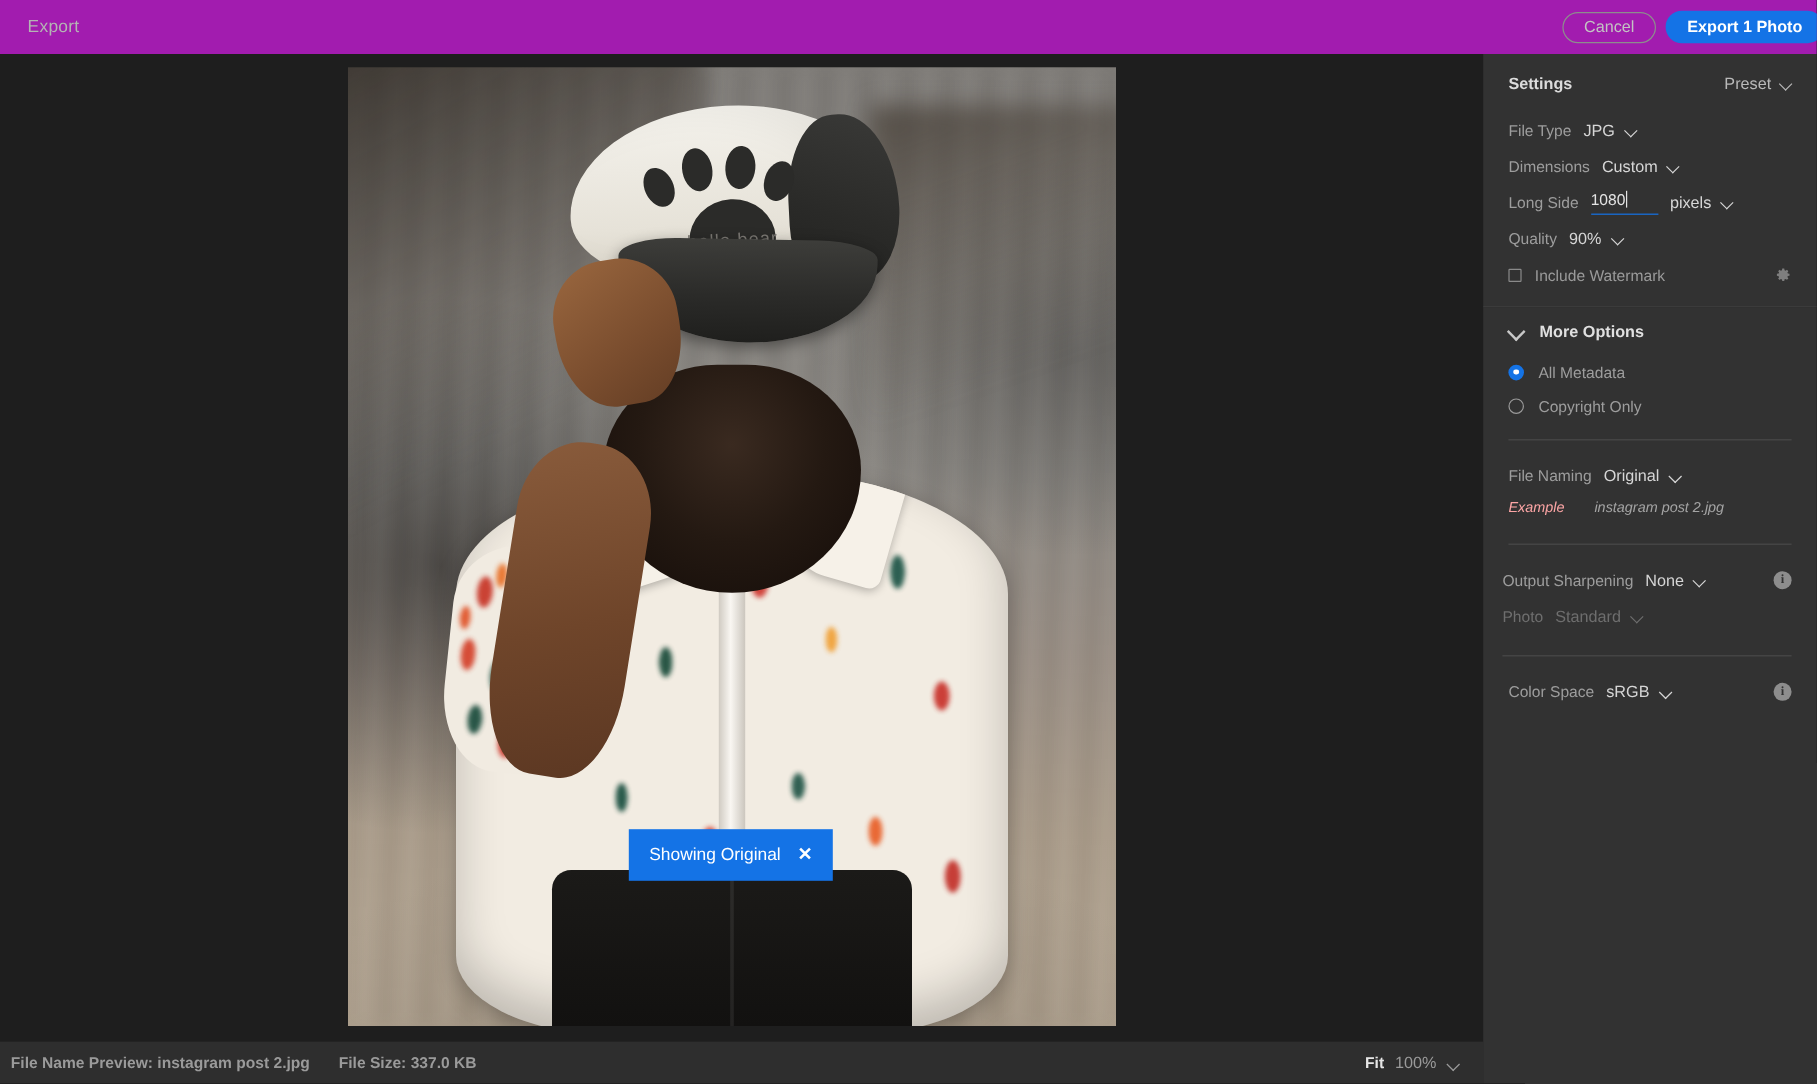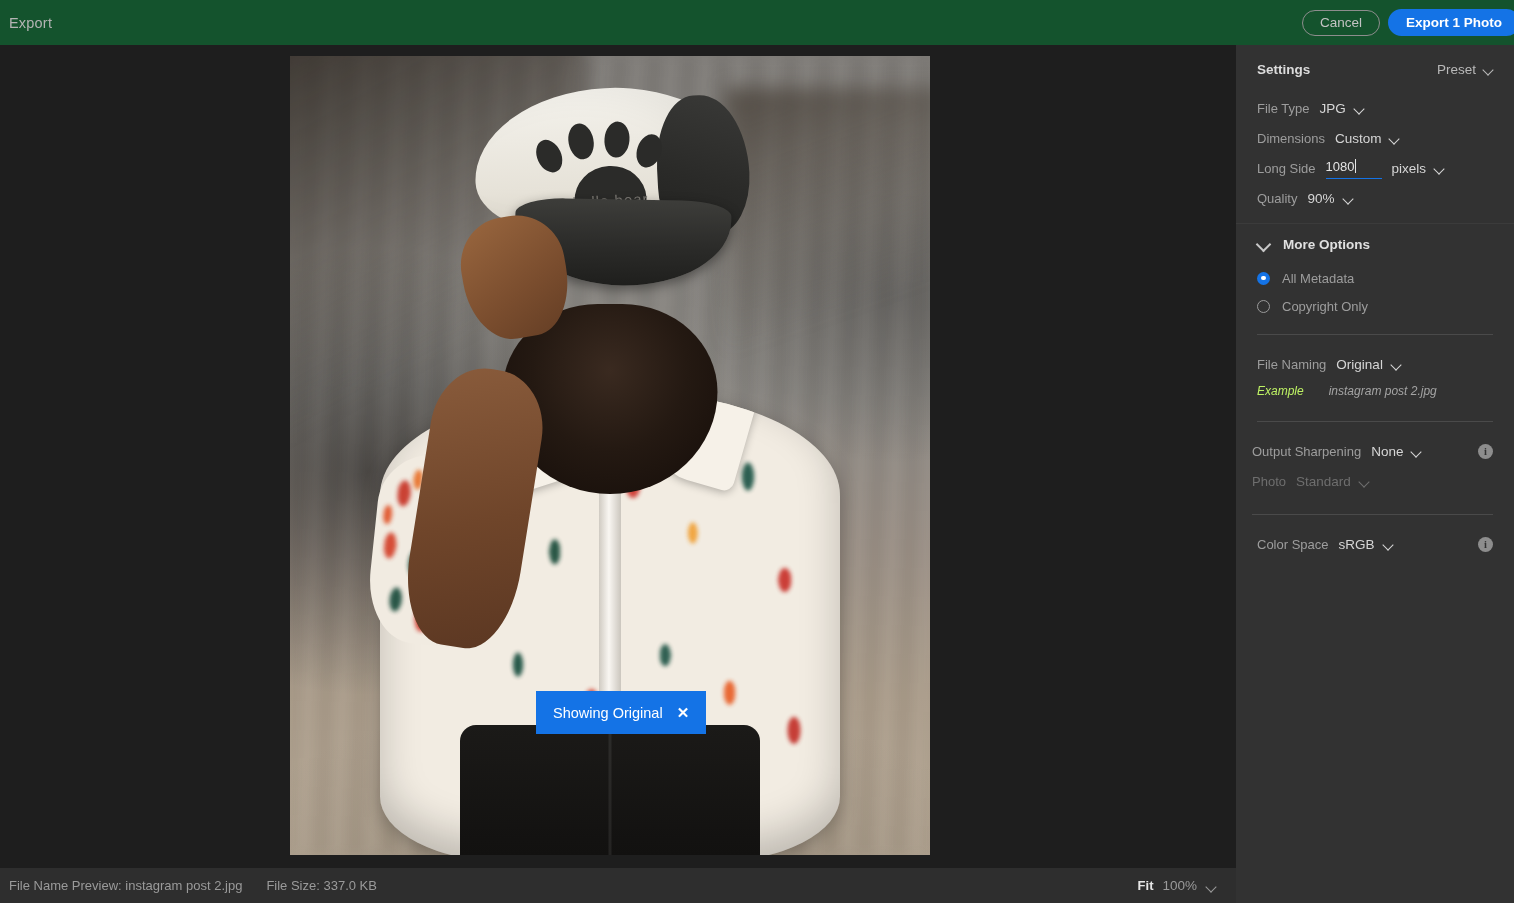--- a/index.html
+++ b/index.html
@@ -7,22 +7,22 @@
     width: 1514px; height: 903px;
     background: #1e1e1e;
     font-family: "Liberation Sans", sans-serif;
     overflow: hidden;
   }
   #app { position: relative; width: 1514px; height: 903px; }
 
   
   #topbar {
     position: absolute; left: 0; top: 0; width: 1514px; height: 45px;
-    background: #14532d;
-    display: flex; align-items: center;
+    background: #a21caf;
+    display: flex; align-items: center; padding-left: 14px;
   }
   #topbar-title {
     margin-left: 9px;
     font-size: 14.5px; color: #b4b4b4; letter-spacing: .2px;
   }
   #topbar-actions {
     position: absolute; right: 0; top: 0; height: 45px;
     display: flex; align-items: center; gap: 8px;
   }
   .btn-cancel {
@@ -220,36 +220,36 @@
     width: 140px; height: 190px;
     background: #f1ebe1;
     border-radius: 40% 34% 30% 34% / 28% 26% 34% 36%;
     transform: rotate(6deg);
     overflow: hidden;
   }
   .sleeve .floral { filter: blur(2px); }
 
   
   #showing-original {
-    position: absolute; left: 536px; top: 646px;
+    position: absolute; left: 524px; top: 646px;
     height: 43px; padding: 0 17px;
     background: #1473e6; color: #fff;
     display: flex; align-items: center; gap: 14px;
     font-size: 14.5px; cursor: pointer; user-select: none;
   }
   #showing-original .x { font-size: 15px; font-weight: bold; line-height: 1; }
 
   
   #bottombar {
     position: absolute; left: 0; top: 868px; width: 1236px; height: 35px;
     background: #2e2e2e;
     display: flex; align-items: center;
     font-size: 13px; color: #9a9a9a;
   }
-  #bottombar .bl { display: flex; align-items: center; gap: 24px; margin-left: 9px; }
+  #bottombar .bl { display: flex; align-items: center; gap: 24px; margin-left: 9px; font-weight: bold; }
   #bottombar .br { margin-left: auto; display: flex; align-items: center; gap: 9px; margin-right: 20px; }
   #bottombar .fit { color: #e6e6e6; font-weight: bold; font-size: 13px; }
   #bottombar .zoomval { color: #9a9a9a; font-size: 13.5px; }
 
   
   #panel {
     position: absolute; left: 1236px; top: 45px;
     width: 278px; height: 858px;
     background: #323232;
     font-size: 13px; color: #a8a8a8;
@@ -326,21 +326,21 @@
     content: ""; position: absolute; left: 4.2px; top: 4.2px; width: 4.6px; height: 4.6px;
     border-radius: 50%; background: #fff;
   }
   .radio.off { border: 1.6px solid #9a9a9a; }
   .radiorow .txt { color: #9d9d9d; font-size: 13px; }
 
   .example {
     display: flex; align-items: center; gap: 25px; height: 24px;
     font-style: italic; font-size: 12px;
   }
-  .example .k { color: #bef264; }
+  .example .k { color: #fca5a5; }
   .example .v { color: #a4a4a4; }
 
   .info {
     margin-left: auto; width: 15px; height: 15px; border-radius: 50%;
     background: #8d8d8d; color: #323232; font-size: 10.5px; font-weight: bold;
     display: flex; align-items: center; justify-content: center;
     font-family: "Liberation Serif", serif; flex: none; cursor: pointer;
   }
 </style>
 </head>
@@ -456,20 +456,30 @@
       </div>
 
       <div class="row">
         <span class="lbl">Quality</span>
         <span class="val">
           <span>90%</span>
           <span class="chev"></span>
         </span>
       </div>
 
+      <div class="checkrow">
+        <span class="checkbox"></span>
+        <span class="txt">Include Watermark</span>
+        <span class="gear">
+          <svg viewBox="0 0 16 16" width="14" height="14" fill="currentColor">
+            <path d="M8 5.4A2.6 2.6 0 1 0 8 10.6 2.6 2.6 0 0 0 8 5.4zm0 4.1A1.5 1.5 0 1 1 8 6.5a1.5 1.5 0 0 1 0 3z"></path>
+            <path d="M14 8.9v-1.8l-1.6-.3a4.6 4.6 0 0 0-.4-1l.9-1.3-1.3-1.3-1.3.9a4.6 4.6 0 0 0-1-.4L9 2H7.1l-.3 1.7a4.6 4.6 0 0 0-1 .4l-1.3-.9-1.3 1.3.9 1.3a4.6 4.6 0 0 0-.4 1L2 7.1V9l1.7.3c.1.35.24.68.4 1l-.9 1.3 1.3 1.3 1.3-.9c.32.17.65.3 1 .4L7.1 14H9l.3-1.7c.35-.1.68-.23 1-.4l1.3.9 1.3-1.3-.9-1.3c.17-.32.3-.65.4-1L14 8.9z"></path>
+          </svg>
+        </span>
+      </div>
 
     </div>
 
     <div class="divider" style="margin-top:10px;"></div>
 
     <div class="mo-head">
       <span class="chev-d"></span>
       <span class="t">More Options</span>
     </div>
 

